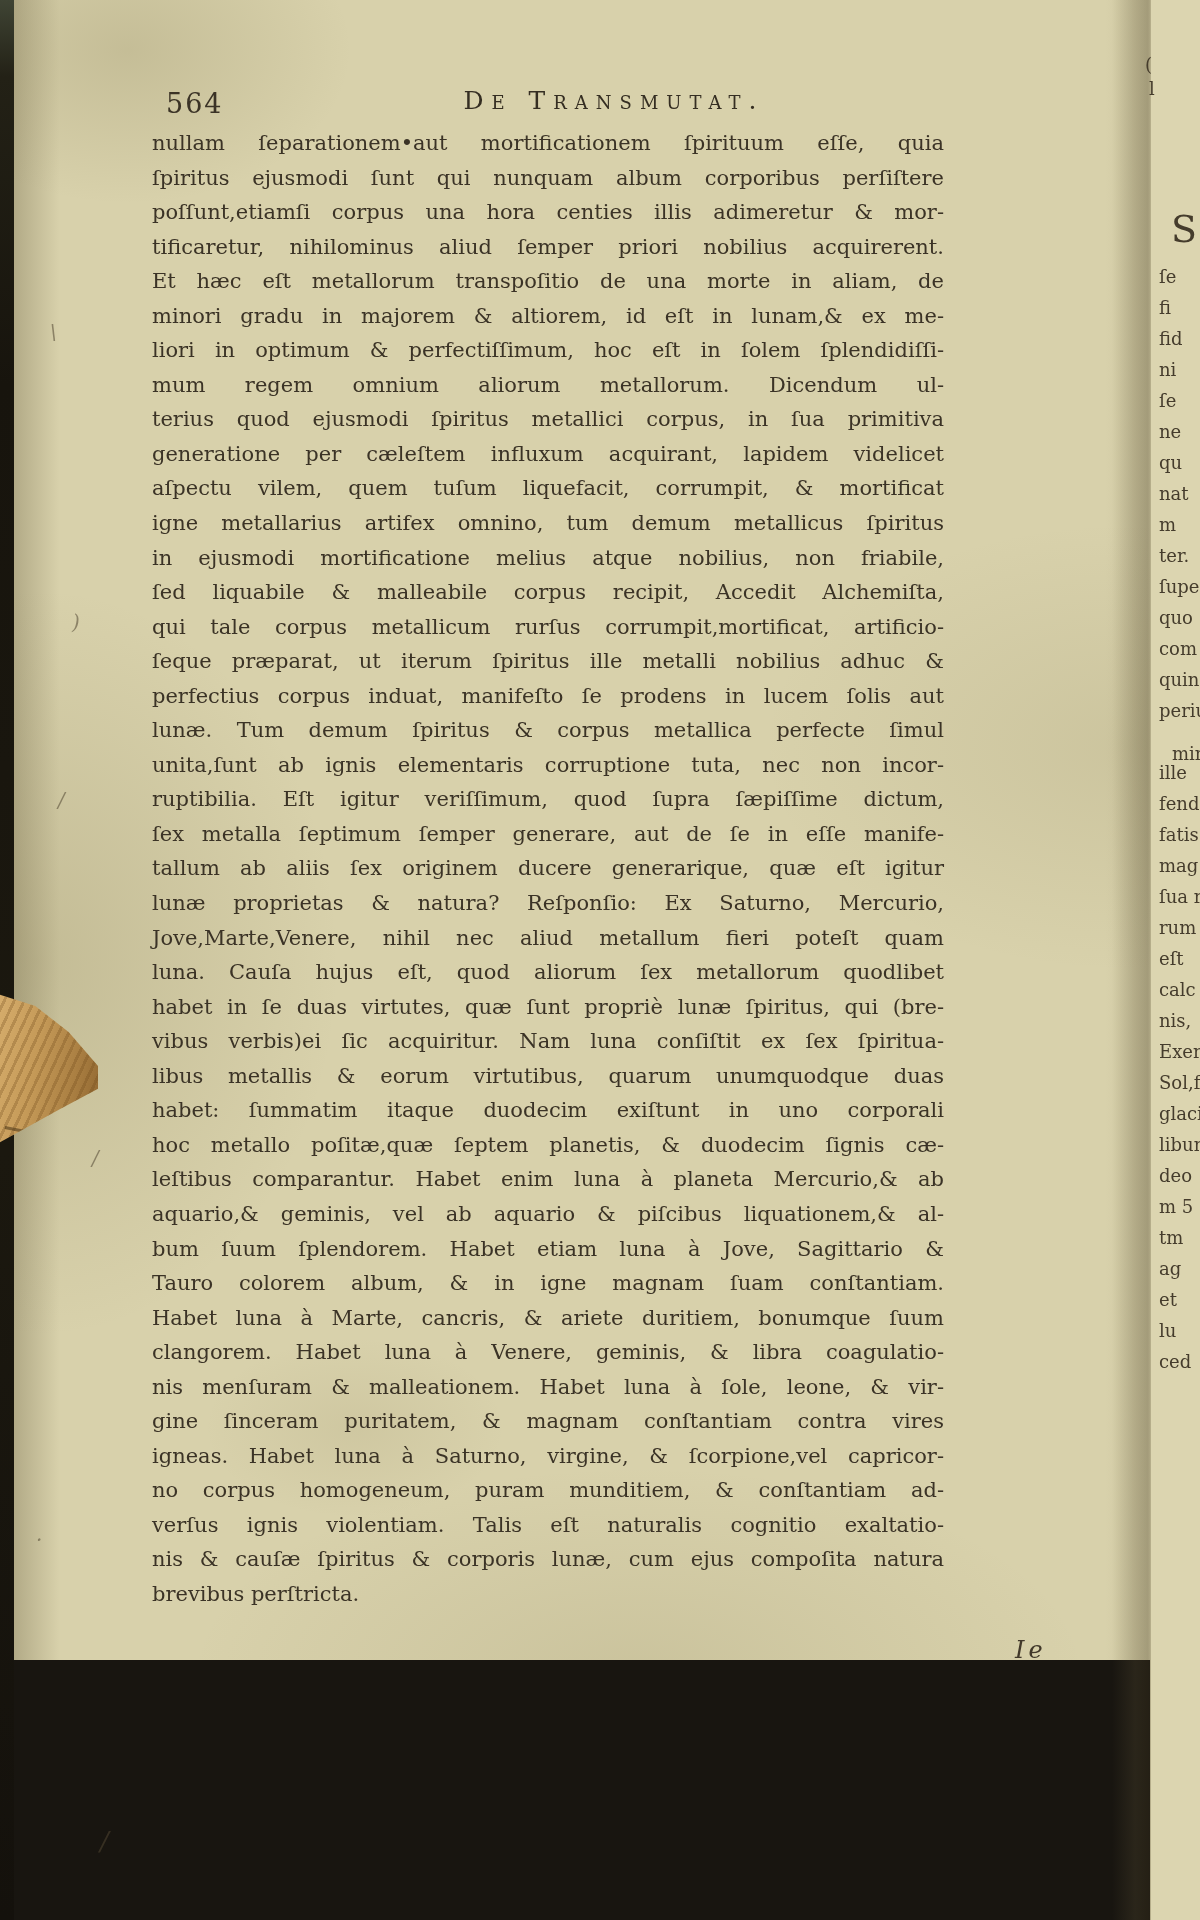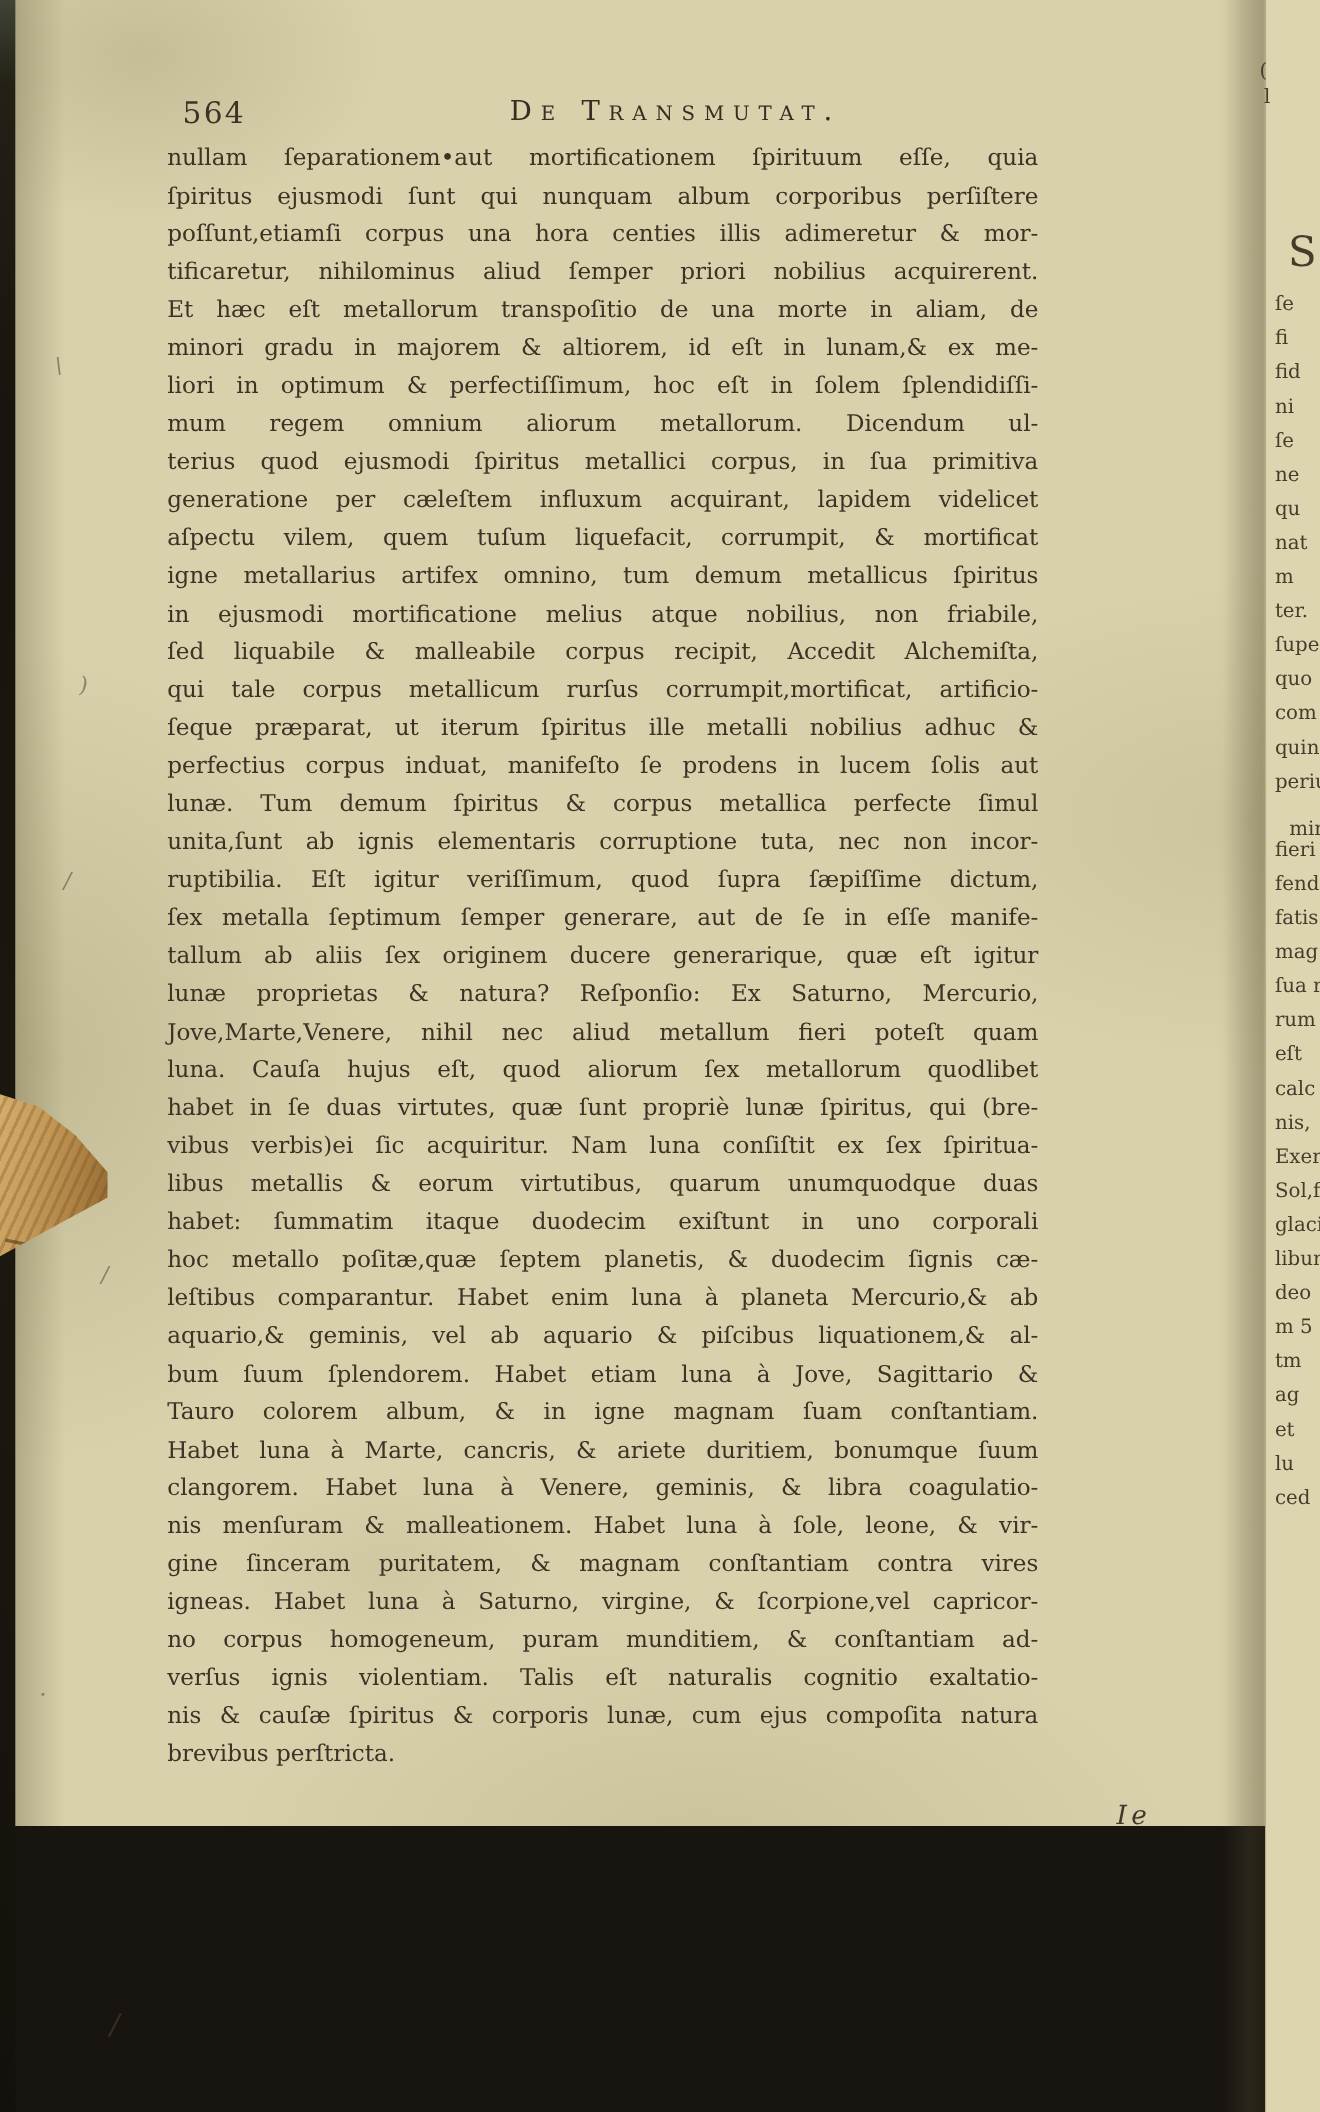--- a/index.html
+++ b/index.html
@@ -166,21 +166,21 @@
       <div class="fragment" style="position: absolute; top: 454px;">qu</div>
       <div class="fragment" style="position: absolute; top: 485px;">nat</div>
       <div class="fragment" style="position: absolute; top: 516px;">m</div>
       <div class="fragment" style="position: absolute; top: 547px;">ter.</div>
       <div class="fragment" style="position: absolute; top: 578px;">ſupe</div>
       <div class="fragment" style="position: absolute; top: 609px;">quo</div>
       <div class="fragment" style="position: absolute; top: 640px;">com</div>
       <div class="fragment" style="position: absolute; top: 671px;">quin</div>
       <div class="fragment" style="position: absolute; top: 702px;">periu</div>
       <div class="fragment" style="position: absolute; top: 745px; margin-left: 13px;">mini</div>
-      <div class="fragment" style="position: absolute; top: 764px;">fieri</div>
+      <div class="fragment" style="position: absolute; top: 764px;">ille</div>
       <div class="fragment" style="position: absolute; top: 795px;">fend</div>
       <div class="fragment" style="position: absolute; top: 826px;">fatis</div>
       <div class="fragment" style="position: absolute; top: 857px;">mag</div>
       <div class="fragment" style="position: absolute; top: 888px;">ſua r</div>
       <div class="fragment" style="position: absolute; top: 919px;">rum</div>
       <div class="fragment" style="position: absolute; top: 950px;">eſt</div>
       <div class="fragment" style="position: absolute; top: 981px;">calc</div>
       <div class="fragment" style="position: absolute; top: 1012px;">nis,</div>
       <div class="fragment" style="position: absolute; top: 1043px;">Exer</div>
       <div class="fragment" style="position: absolute; top: 1074px;">Sol,f</div>

